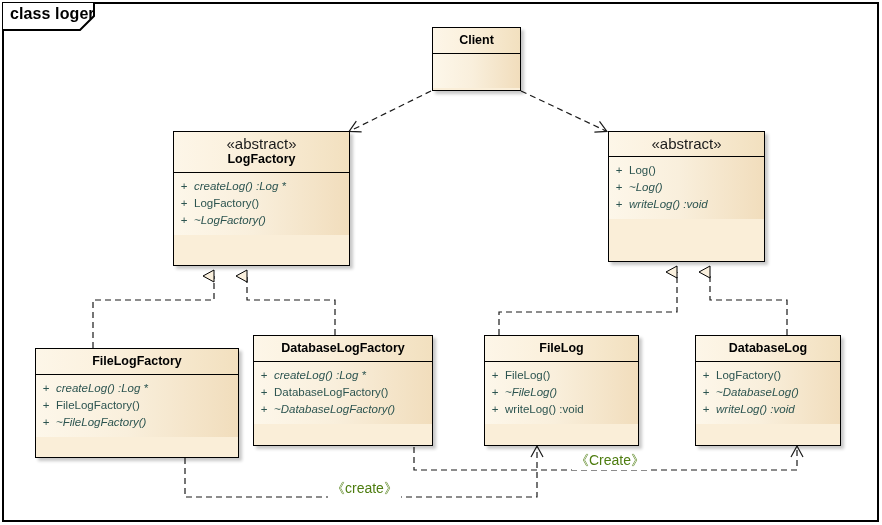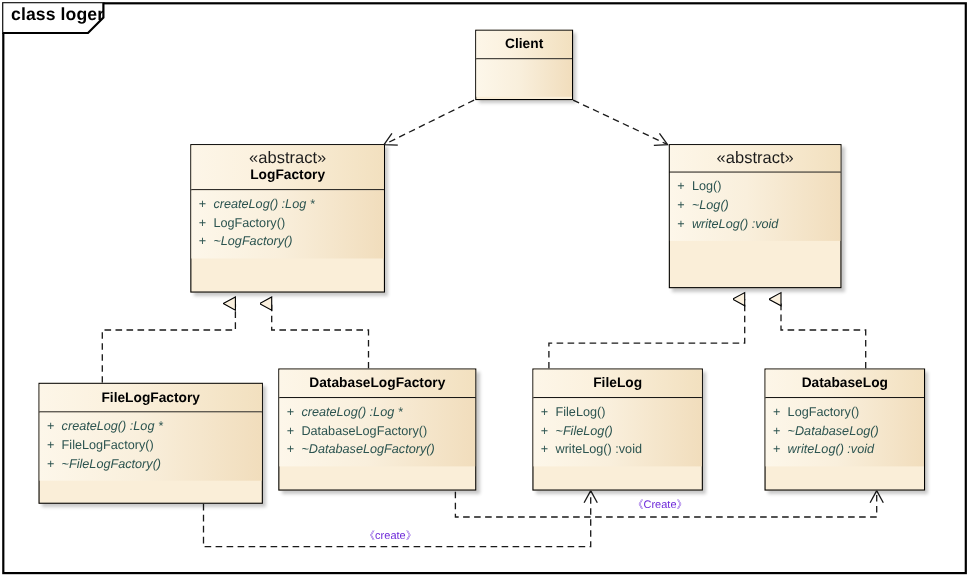--- a/index.html
+++ b/index.html
@@ -95,22 +95,22 @@
     color: #2c5450;
     font-style: normal;
   }
   .sig { color: #2c5450; }
   .sig.abstract { font-style: italic; }
 
   
   .link-label {
     position: absolute;
     z-index: 4;
-    font-size: 10px;
-    color: #6d28d9;
+    font-size: 14px;
+    color: #4d7c0f;
     background: #ffffff;
     padding: 0 3px;
     white-space: nowrap;
   }
 </style>
 </head>
 <body>
 
 <div id="canvas">
 

